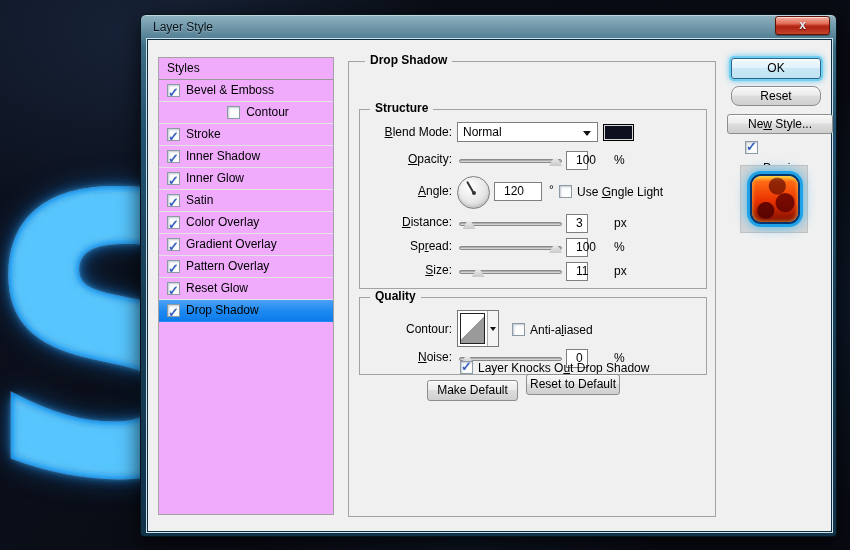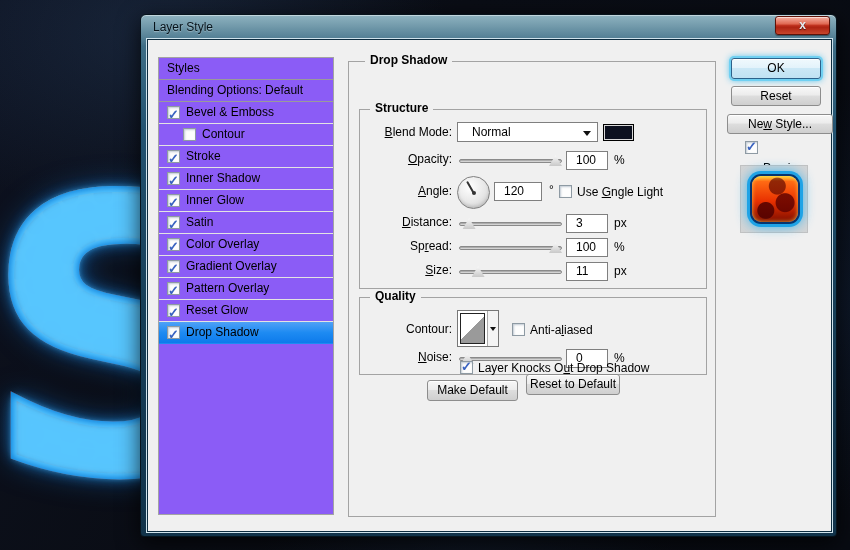--- a/index.html
+++ b/index.html
@@ -38,25 +38,25 @@
     background: linear-gradient(180deg, #f6b0a2 0%, #e06a54 40%, #c03320 50%, #ad2312 60%, #c7462c 100%);
     border:1px solid #5e1208; border-radius:3px;
     box-shadow: inset 0 1px 0 rgba(255,255,255,.55), 0 1px 1px rgba(0,0,0,.4);
     color:#e8ecf2; font-weight:bold; font-size:12px; text-align:center; line-height:17px;
     text-shadow:0 1px 1px rgba(0,0,0,.6); cursor:pointer; }
   .client { position:relative; width:685px; height:493px; background:#f0f0f0;
     border:1px solid #0d2c3f; box-shadow: 0 0 0 1px #cfe3ec; }
 
   
   .sidebar { position:absolute; left:10px; top:17px; width:176px; height:458px;
-    background:#8b5cf6; border:1px solid #a3a3a3; }
+    background:#f0abfc; border:1px solid #a3a3a3; }
   .sb-item { position:relative; height:22px; line-height:21px; padding-left:8px;
     border-bottom:1px solid #e3e3e3; cursor:pointer; white-space:nowrap; }
   .sb-item.hdr { border-bottom:1px solid #9a9a9a; }
-  .sb-item.indent { padding-left:24px; }
+  .sb-item.indent { padding-left:24px;text-align:center; }
   .sb-item.selected { background: linear-gradient(180deg, #4fa1f7 0%, #1e8bf2 50%, #0d7aeb 100%);
     border-bottom-color:#1e8bf2; }
   .sb-item .cb { margin-right:6px; }
   .sb-label { vertical-align:top; }
 
   
   .cb { display:inline-block; width:13px; height:13px; background:#fdfdfd;
     border:1px solid #8e9aa3; box-shadow: inset 1px 1px 2px rgba(120,140,160,.45);
     position:relative; vertical-align:middle; cursor:pointer; }
   .cb.on::after { content:"✓"; position:absolute; left:0px; top:-3px; font-size:13px;
@@ -69,38 +69,38 @@
   .group { position:absolute; border:1px solid #a3a3a3;margin-top:28px; }
   .g-structure { left:10px; top:19px; width:348px; height:180px; }
   .g-quality  { left:10px; top:207px; width:348px; height:78px; }
 
   .lbl { position:absolute; width:92px; text-align:right; }
   .mn { text-decoration:underline; }
   .unit { position:absolute; }
 
   
   .dropdown { position:absolute; left:97px; top:12px; width:141px; height:20px; background:#fff;
-    border:1px solid #7f7f7f; line-height:18px; padding-left:14px; cursor:pointer; }
+    border:1px solid #7f7f7f; line-height:18px; padding-left:5px; cursor:pointer; }
   .dd-arrow { position:absolute; right:6px; top:8px; width:0; height:0;
     border-left:4px solid transparent; border-right:4px solid transparent; border-top:5px solid #111; }
   .swatch { position:absolute; left:243px; top:14px; width:31px; height:17px;
     border:1px solid #000; box-shadow:0 0 0 1px #d8d8d8 inset; cursor:pointer; }
 
   
   .slider { position:absolute; width:103px; height:14px; cursor:pointer; }
   .track { position:absolute; left:0; right:0; top:5px; height:4px;
     background:linear-gradient(180deg,#9a9a9a,#e6e6e6); border:1px solid #8a8a8a; border-radius:2px; }
   .thumb { position:absolute; top:1px; width:13px; height:11px;
     background:linear-gradient(180deg,#fafafa,#cicccc,#c9c9c9);
     background:linear-gradient(180deg,#fafafa,#c9c9c9);
     clip-path:polygon(50% 0, 100% 100%, 0 100%);
     filter:drop-shadow(0 0 1px #6f6f6f); }
 
   
-  .vbox { position:absolute; width:42px; height:19px; background:#fff; border:1px solid #7f7f7f;
+  .vbox { position:absolute; width:22px; height:19px; background:#fff; border:1px solid #7f7f7f;
     line-height:17px; padding-left:9px; }
 
   
   .dial { position:absolute; left:97px; top:66px; width:33px; height:33px; border-radius:50%;
     background: radial-gradient(circle at 38% 32%, #ffffff, #e6e6e6 55%, #c2c2c2 100%);
     border:1px solid #808080; box-shadow: inset 0 -2px 3px rgba(0,0,0,.12); cursor:pointer; }
   .needle { position:absolute; left:15px; top:2px; width:2px; height:14px; background:#333;
     transform-origin:50% 100%; transform:translateY(0.5px) rotate(-30deg); border-radius:1px; }
   .dial-dot { position:absolute; left:14px; top:14px; width:4px; height:4px; background:#333; border-radius:50%; }
 
@@ -146,23 +146,20 @@
       <span class="title-text">Layer Style</span>
       <div class="close-btn">x</div>
     </div>
 
     <div class="client">
 
       <div class="sidebar">
         <div class="sb-item hdr">
           <span class="sb-label">Styles</span>
         </div>
-        <div class="sb-item hdr">
-          <span class="sb-label">Blending Options: Default</span>
-        </div>
         <div class="sb-item">
           <span class="cb on"></span><span class="sb-label">Bevel &amp; Emboss</span>
         </div>
         <div class="sb-item indent">
           <span class="cb"></span><span class="sb-label">Contour</span>
         </div>
         <div class="sb-item">
           <span class="cb on"></span><span class="sb-label">Stroke</span>
         </div>
         <div class="sb-item">
@@ -268,21 +265,21 @@
         </div>
 
         <span class="cb on" style="position:absolute; left:111px; top:299px;"></span>
         <span class="chk-row-label" style="left:129px; top:299px;"><span>Layer Knocks O</span><span class="mn">u</span><span>t Drop Shadow</span></span>
 
         <div class="btn" style="left:78px; top:318px; width:91px; height:21px;">Make Default</div>
         <div class="btn" style="left:177px; top:312px; width:94px; height:21px;">Reset to Default</div>
       </div>
 
       <div class="btn btn-ok" style="left:583px; top:18px; width:90px; height:21px;">OK</div>
-      <div class="btn" style="left:583px; top:46px; width:90px; height:20px;">Reset</div>
+      <div class="btn" style="left:583px; top:46px; width:90px; height:20px;border-radius:8px;">Reset</div>
       <div class="btn" style="left:579px; top:74px; width:106px; height:20px;"><span>Ne</span><span class="mn">w</span><span> Style...</span></div>
       <span class="cb on" style="position:absolute; left:597px; top:101px;"></span>
       <span class="chk-row-label" style="left:615px; top:101px;margin-top:20px;"><span>Pre</span><span class="mn">v</span><span>iew</span></span>
 
       <div class="thumb-box">
         <div class="style-chip"></div>
       </div>
 
     </div>
   </div>

